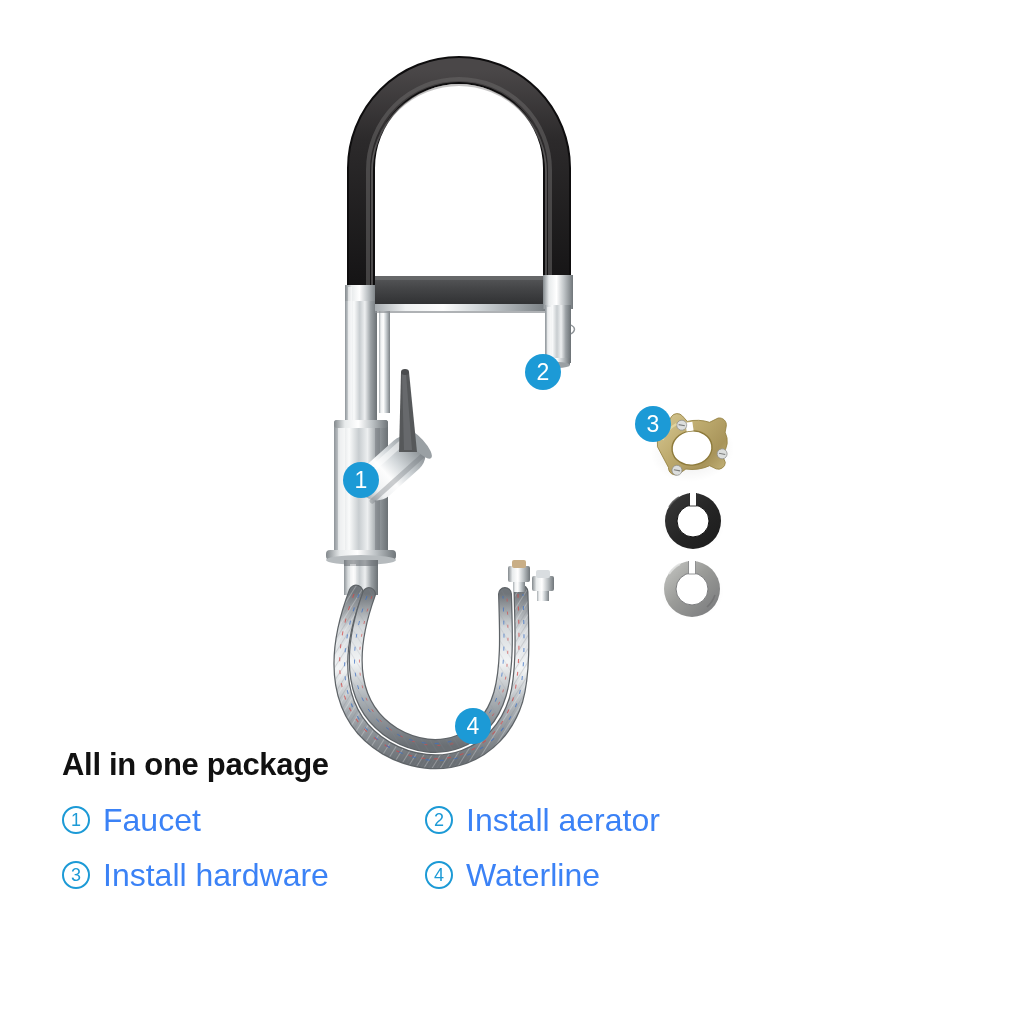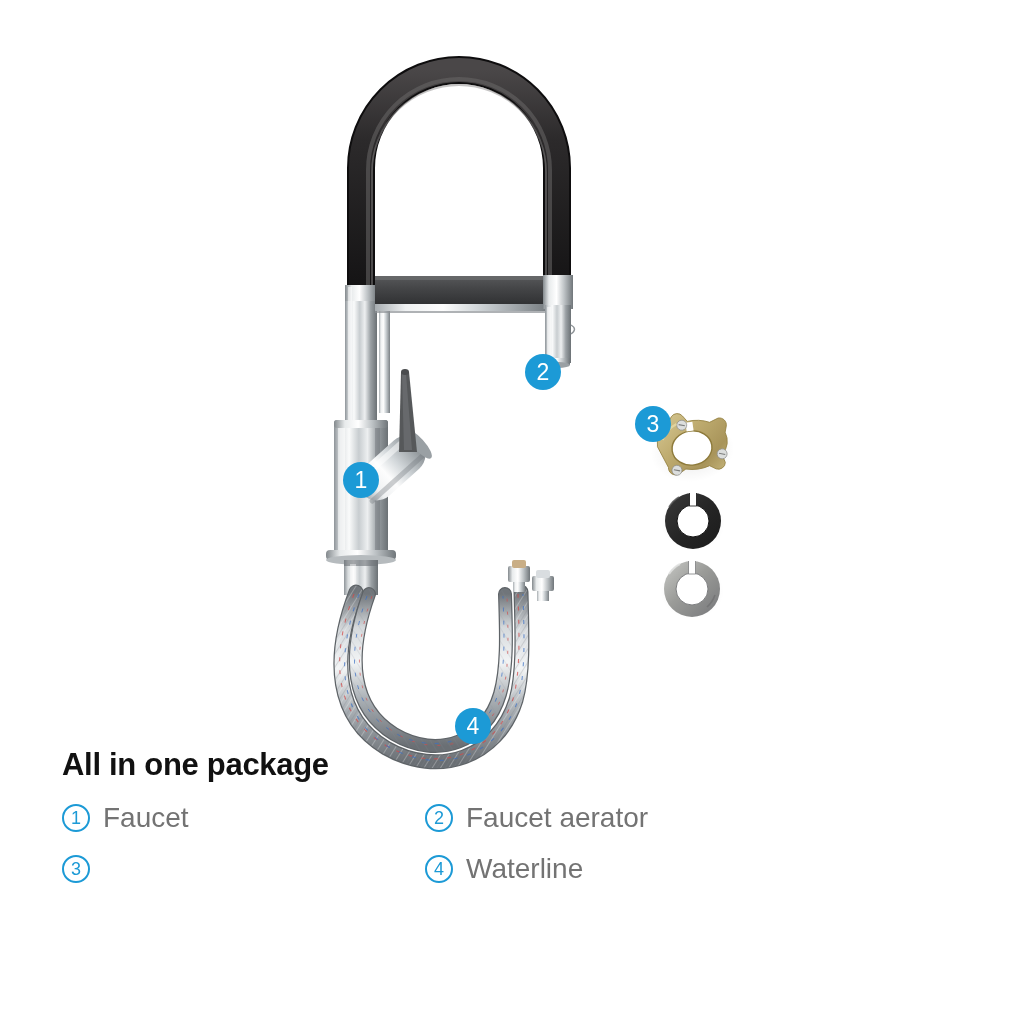--- a/index.html
+++ b/index.html
@@ -97,23 +97,23 @@
     color: #1C9AD6;
     font-family: "Liberation Sans", sans-serif;
     font-size: 18px;
     line-height: 25px;
     text-align: center;
     box-sizing: border-box;
     margin-right: 13px;
   }
   .legend-label {
     font-family: "Liberation Sans", sans-serif;
-    font-size: 28px;
+    font-size: 32px;
     font-weight: 400;
-    color: #737373;
+    color: #3b82f6;
     line-height: 1;
     white-space: nowrap;
   }
 </style>
 </head>
 <body>
 
 <div id="page">
 
   <div id="product-figure">
@@ -374,27 +374,28 @@
 
     <h1 id="legend-title">All in one package</h1>
 
     <div class="legend-row">
       <div class="legend-item col-1">
         <span class="legend-marker">1</span>
         <span class="legend-label">Faucet</span>
       </div>
       <div class="legend-item col-2">
         <span class="legend-marker">2</span>
-        <span class="legend-label">Faucet aerator</span>
+        <span class="legend-label">Install aerator</span>
       </div>
     </div>
 
     <div class="legend-row">
       <div class="legend-item col-1">
         <span class="legend-marker">3</span>
+        <span class="legend-label">Install hardware</span>
       </div>
       <div class="legend-item col-2">
         <span class="legend-marker">4</span>
         <span class="legend-label">Waterline</span>
       </div>
     </div>
   </div>
 
 </div>
 

